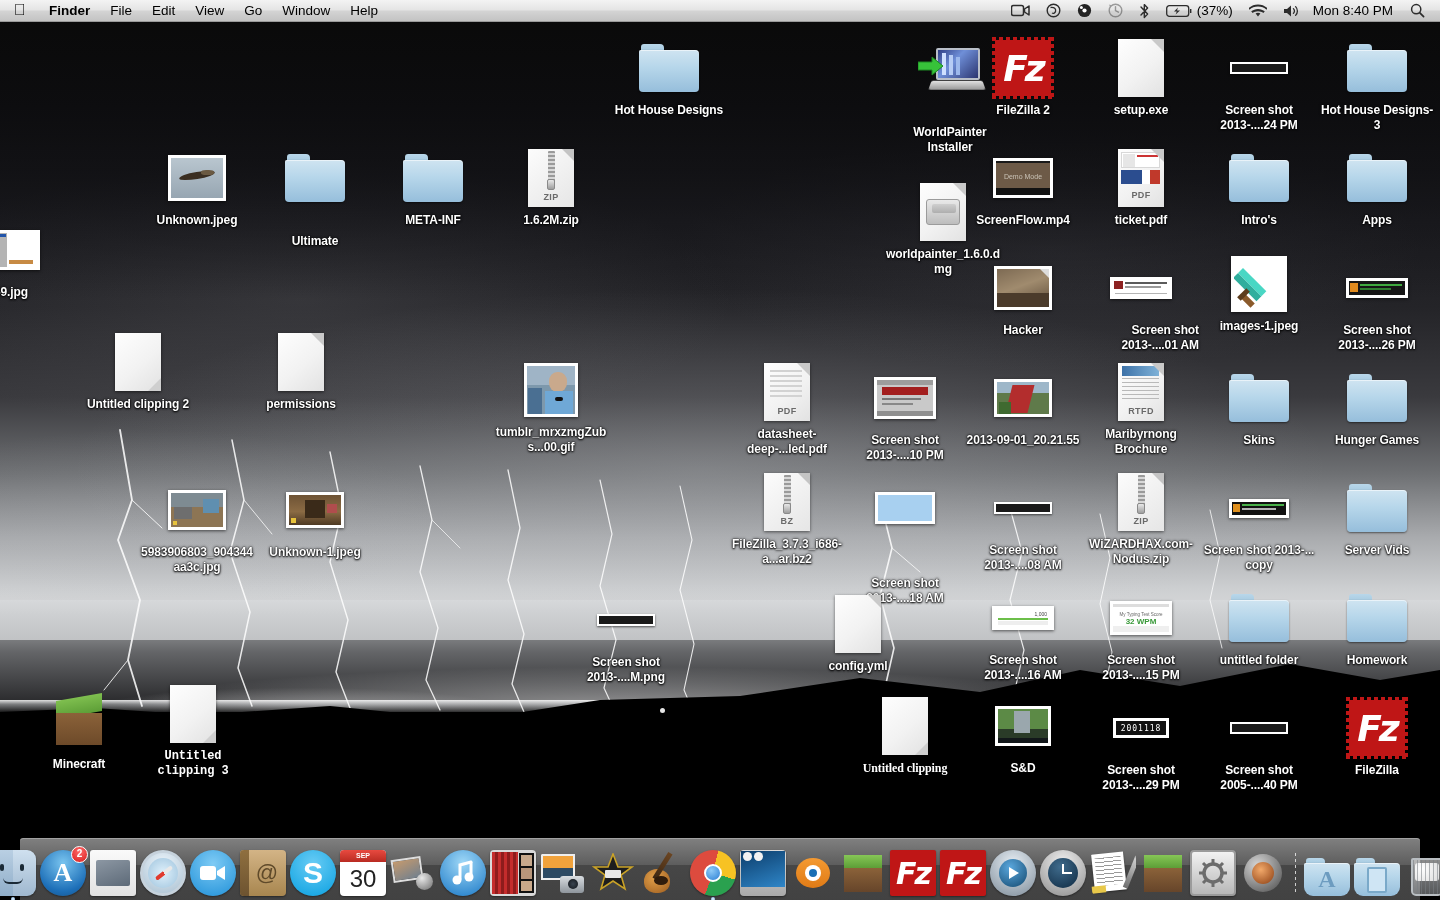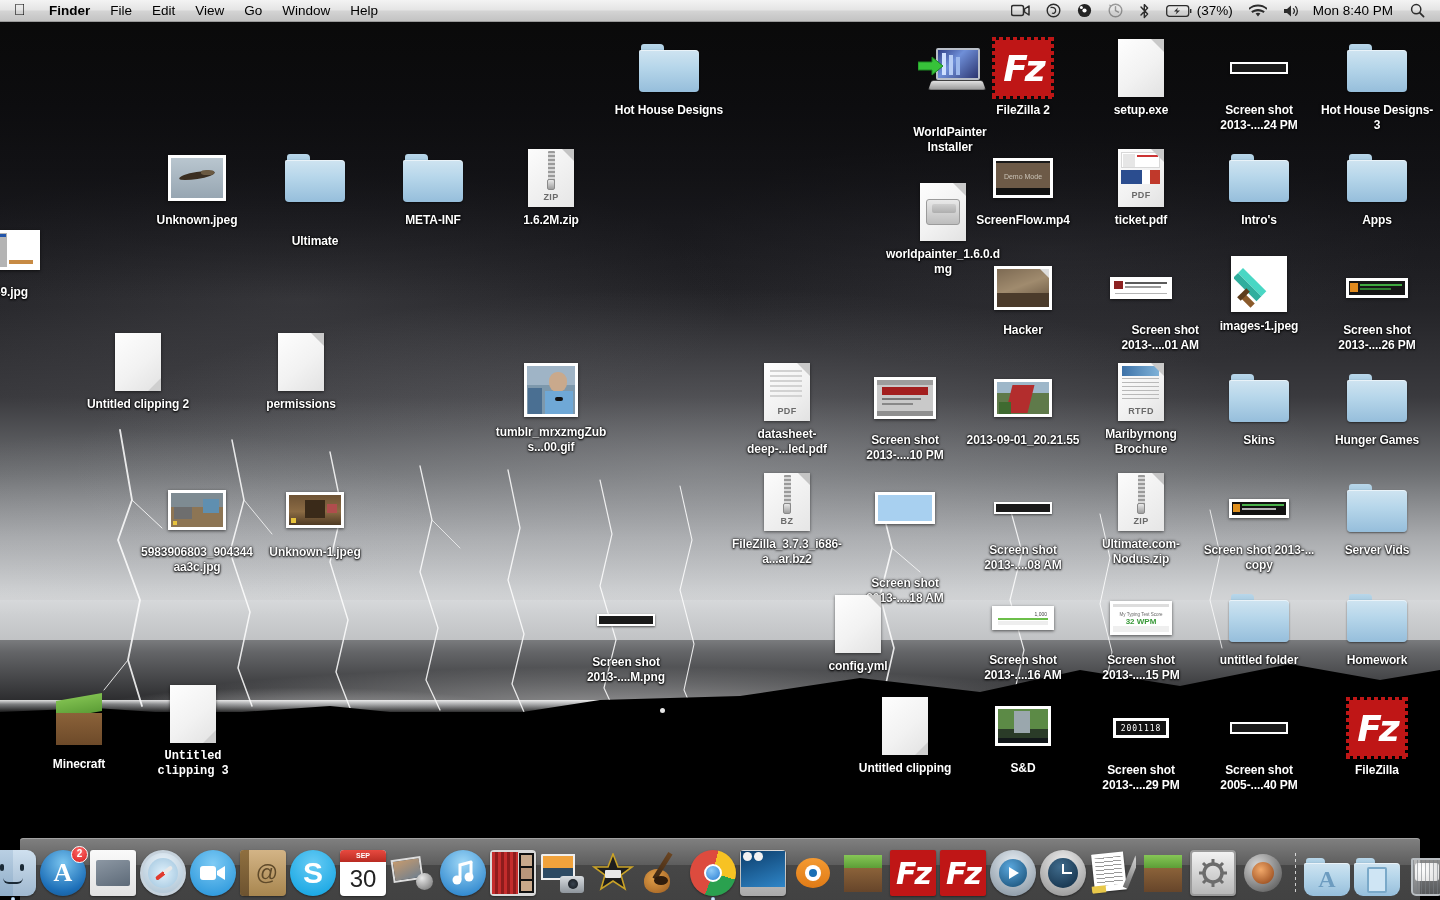--- a/index.html
+++ b/index.html
@@ -715,21 +715,21 @@
       <div class="icon-label">Screen shot 2013-....08 AM</div>
     </div>
     <div class="desk-icon" style="left: 1082px; top: 470px;">
       <div class="icon-art">
         <div class="zipdoc">
           <div class="zipper"></div>
           <div class="zipper-pull"></div>
           <div class="doc-tag">ZIP</div>
         </div>
       </div>
-      <div class="icon-label">Ultimate.com-Nodus.zip</div>
+      <div class="icon-label">WiZARDHAX.com-Nodus.zip</div>
     </div>
     <div class="desk-icon" style="left: 1200px; top: 476px;">
       <div class="icon-art">
         <div class="photo">
           <div class="inner" style="width:54px;height:13px;background:#111;position:relative;overflow:hidden">
             <div style="position:absolute;left:1px;top:2px;width:7px;height:8px;background:#e0901e"></div>
             <div style="position:absolute;left:10px;top:2px;right:2px;height:2px;background:#49b049"></div>
             <div style="position:absolute;left:10px;top:6px;right:10px;height:2px;background:#b4b4b4"></div>
           </div>
         </div>
@@ -810,21 +810,21 @@
         </div>
       </div>
       <div class="icon-label">Minecraft</div>
     </div>
     <div class="desk-icon" style="left: 134px; top: 682px; font-family: Liberation Mono, monospace;">
       <div class="icon-art">
         <div class="doc corner-br"></div>
       </div>
       <div class="icon-label">Untitled clipping 3</div>
     </div>
-    <div class="desk-icon" style="left: 846px; top: 694px;">
+    <div class="desk-icon" style="left: 846px; top: 694px; font-family: Liberation Serif, serif;">
       <div class="icon-art">
         <div class="doc corner-br"></div>
       </div>
       <div class="icon-label">Untitled clipping</div>
     </div>
     <div class="desk-icon" style="left: 964px; top: 694px;">
       <div class="icon-art">
         <div class="photo">
           <div style="width:50px;height:34px;background:linear-gradient(180deg,#5c8a46 0 60%,#2a3b28 60% 100%);position:relative;overflow:hidden">
             <div style="position:absolute;left:16px;top:2px;width:16px;height:22px;background:#9aa7ad"></div>

